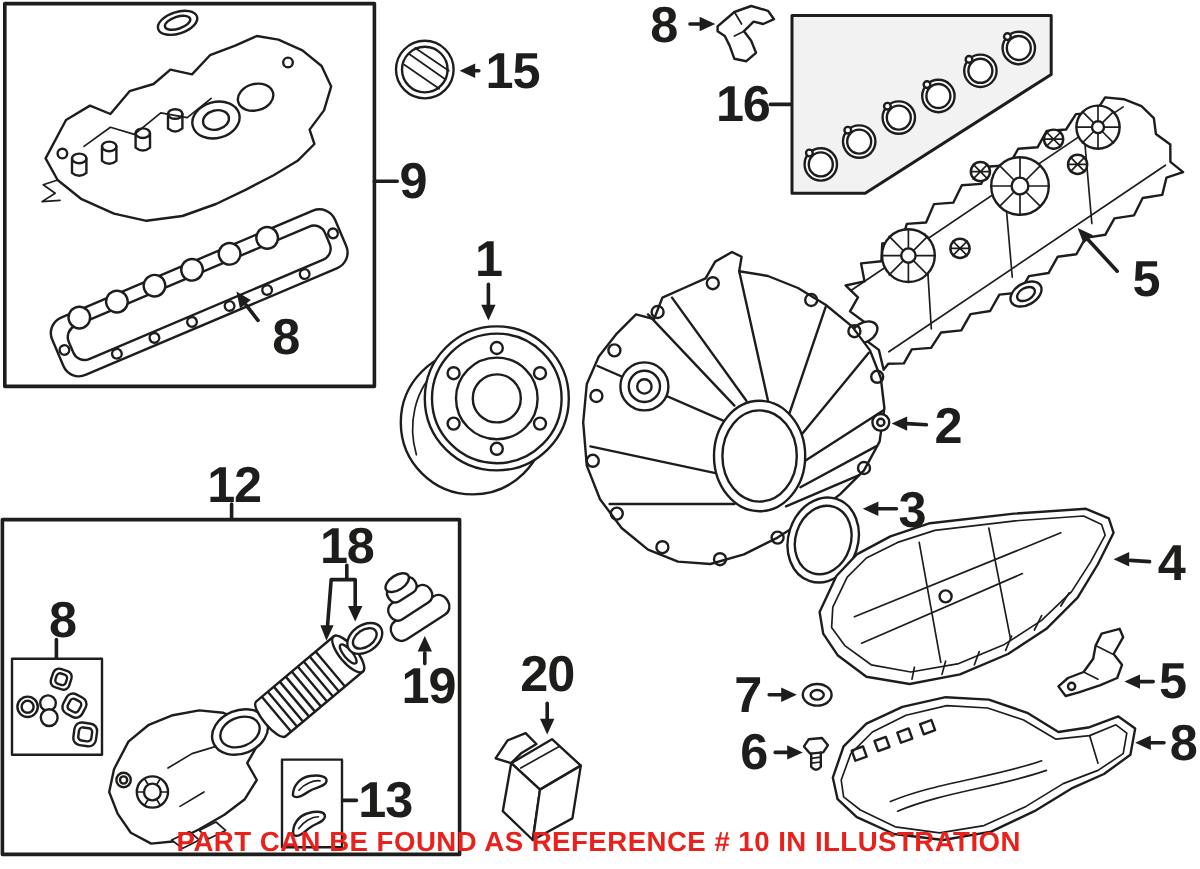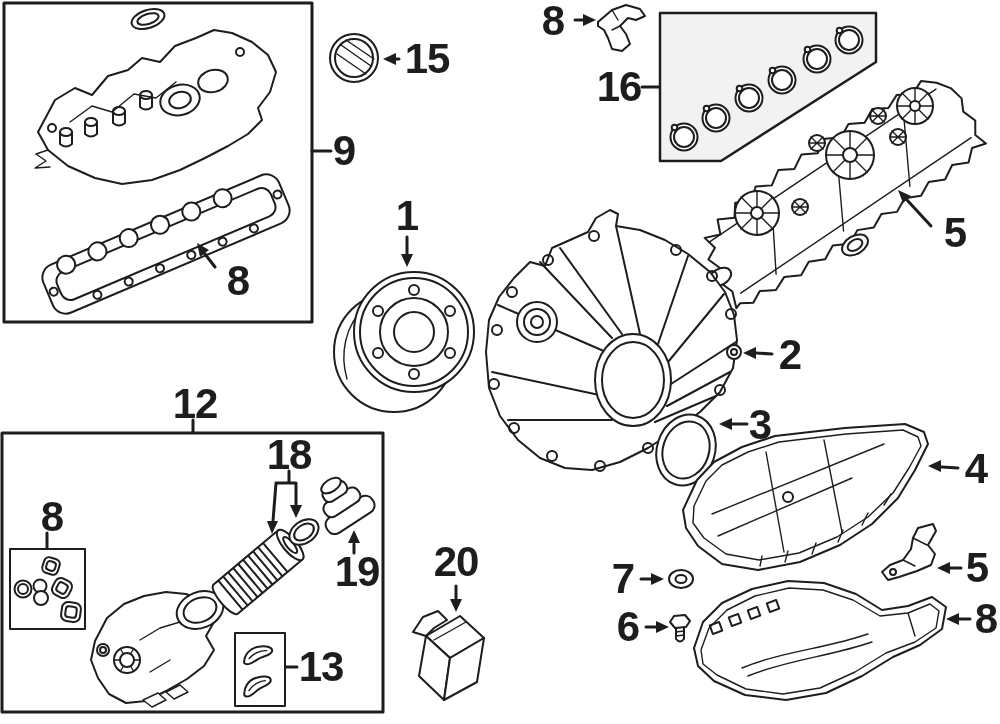--- a/index.html
+++ b/index.html
@@ -427,14 +427,15 @@
   <div class="lbl" style="left:955px;top:233px">5</div>
   <div class="lbl" style="left:619px;top:87px">16</div>
   <div class="lbl" style="left:553px;top:21px">8</div>
   <div class="lbl" style="left:195px;top:404px">12</div>
   <div class="lbl" style="left:52px;top:517px">8</div>
   <div class="lbl" style="left:321px;top:667px">13</div>
   <div class="lbl" style="left:289px;top:455px">18</div>
   <div class="lbl" style="left:357px;top:572px">19</div>
   <div class="lbl" style="left:456px;top:562px">20</div>
 
+  <div class="caption">PART CAN BE FOUND AS REFERENCE # 10 IN ILLUSTRATION</div>
 
 </div>
 
 </body></html>

